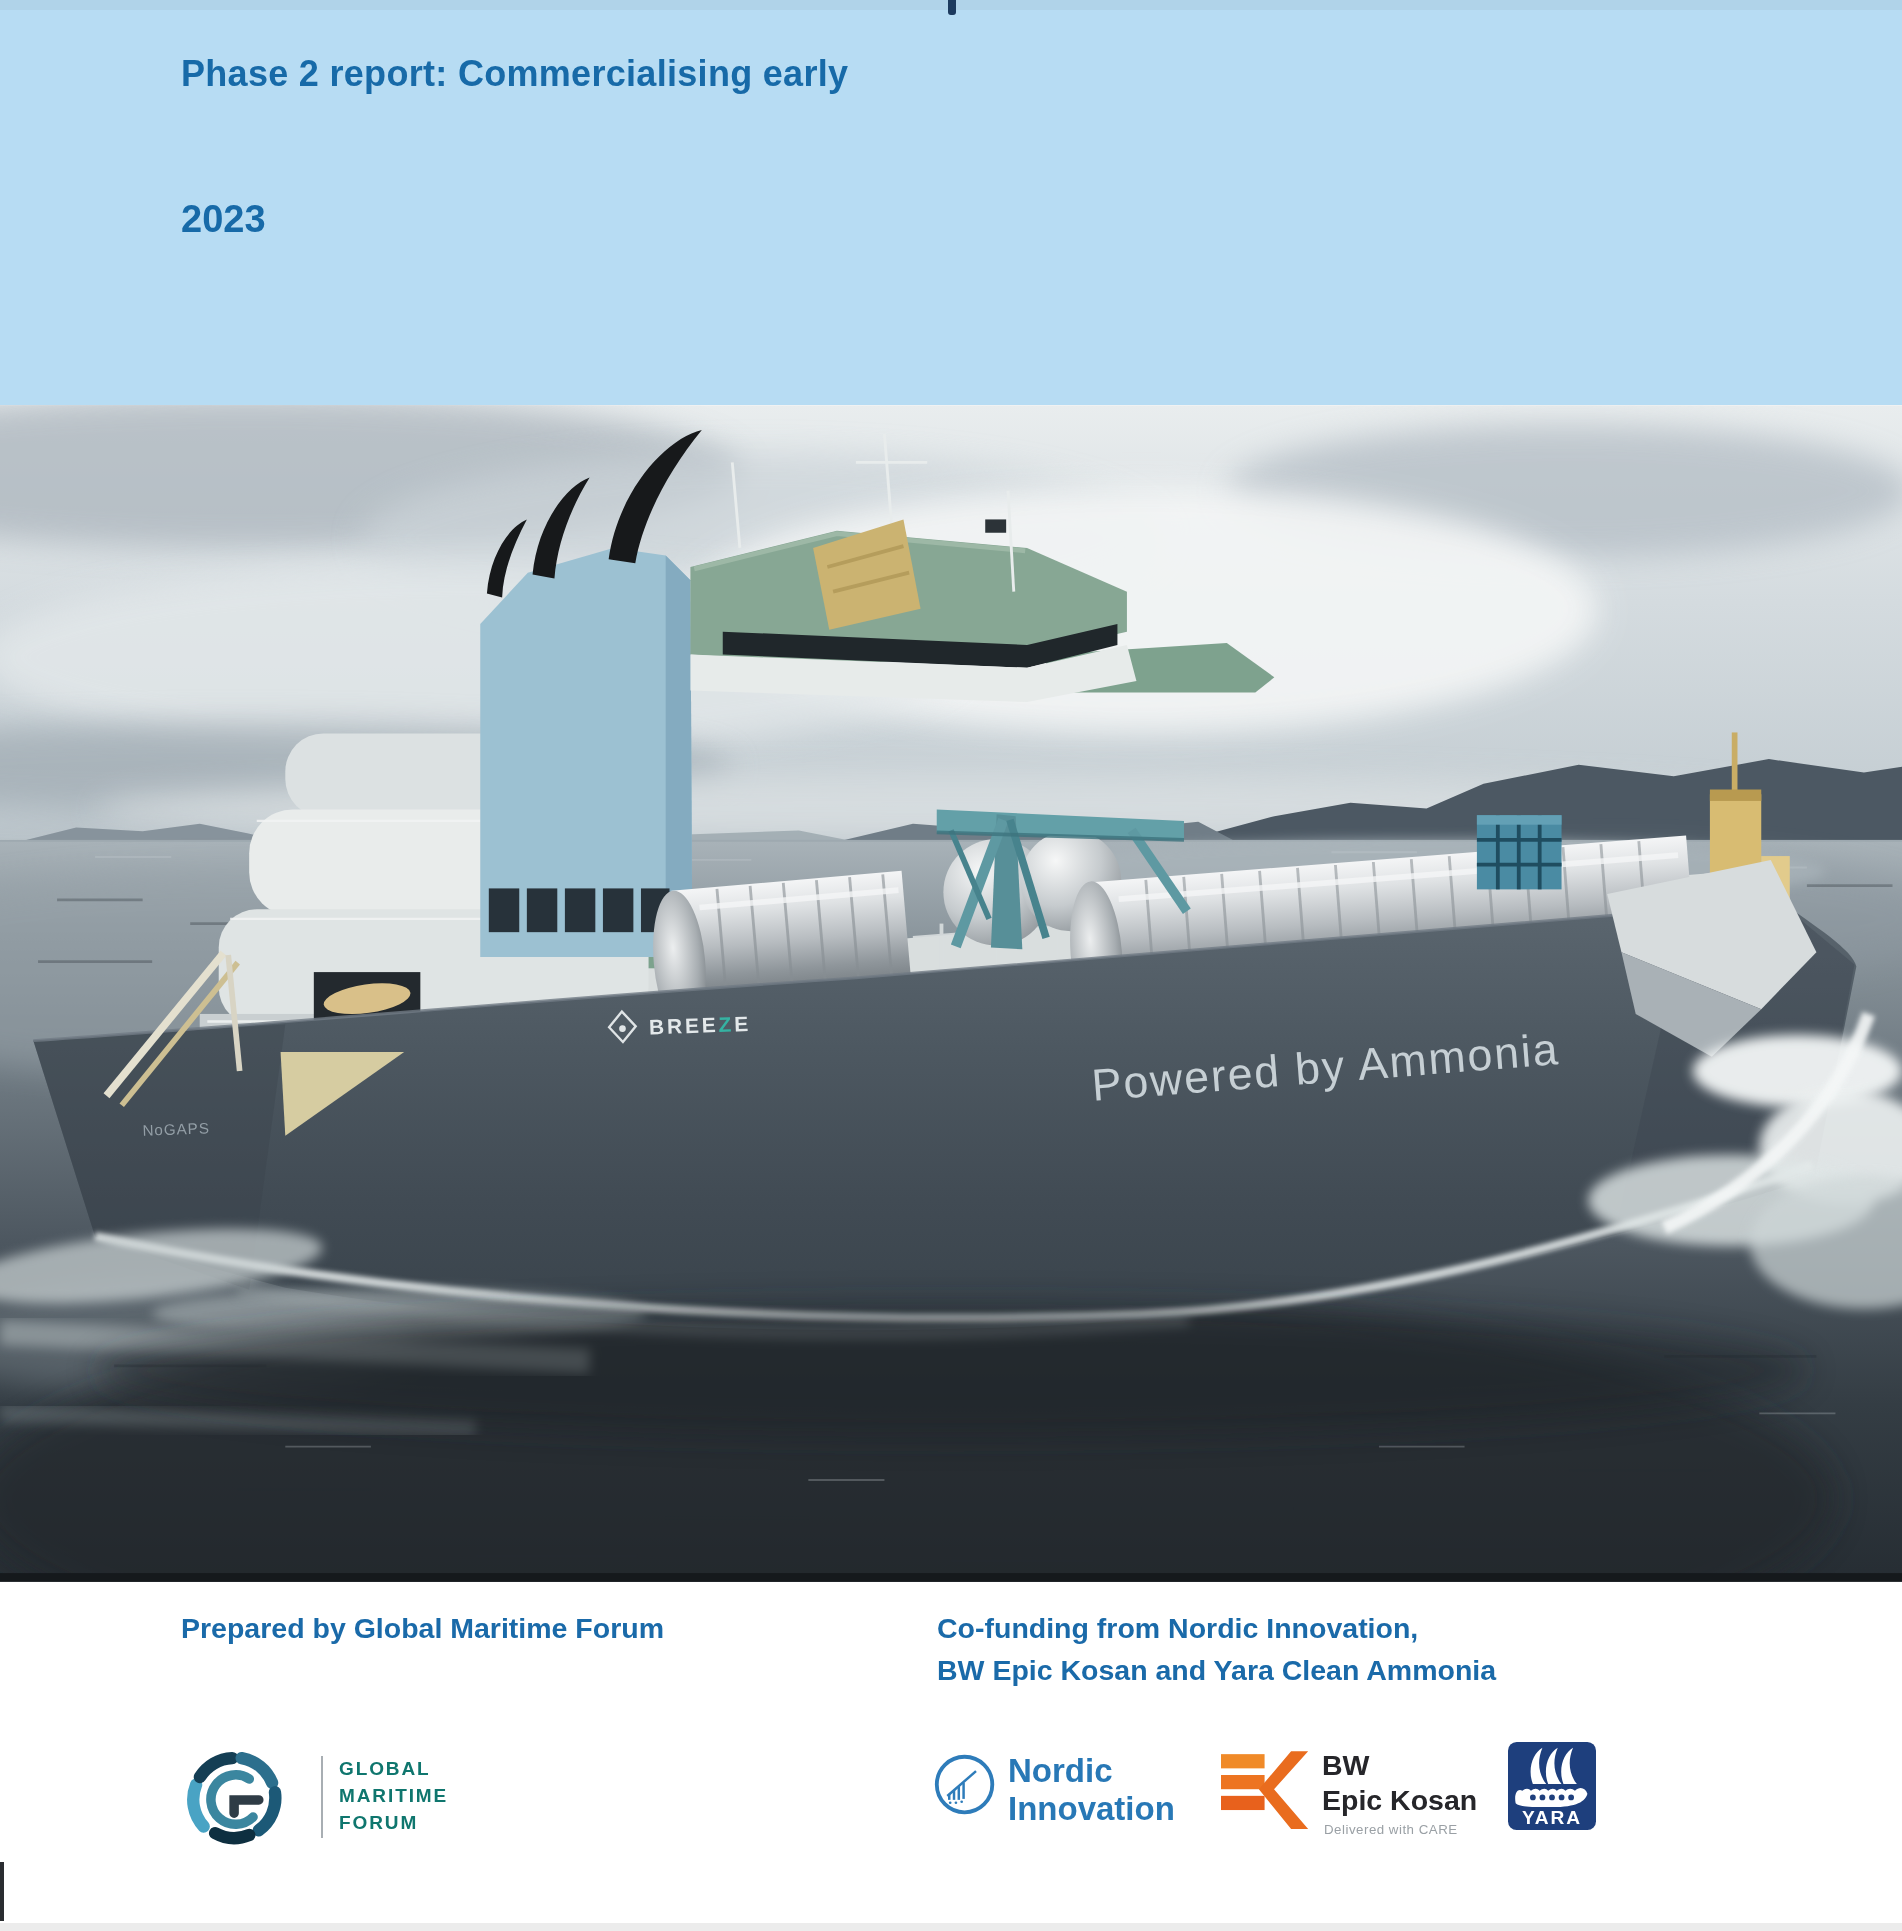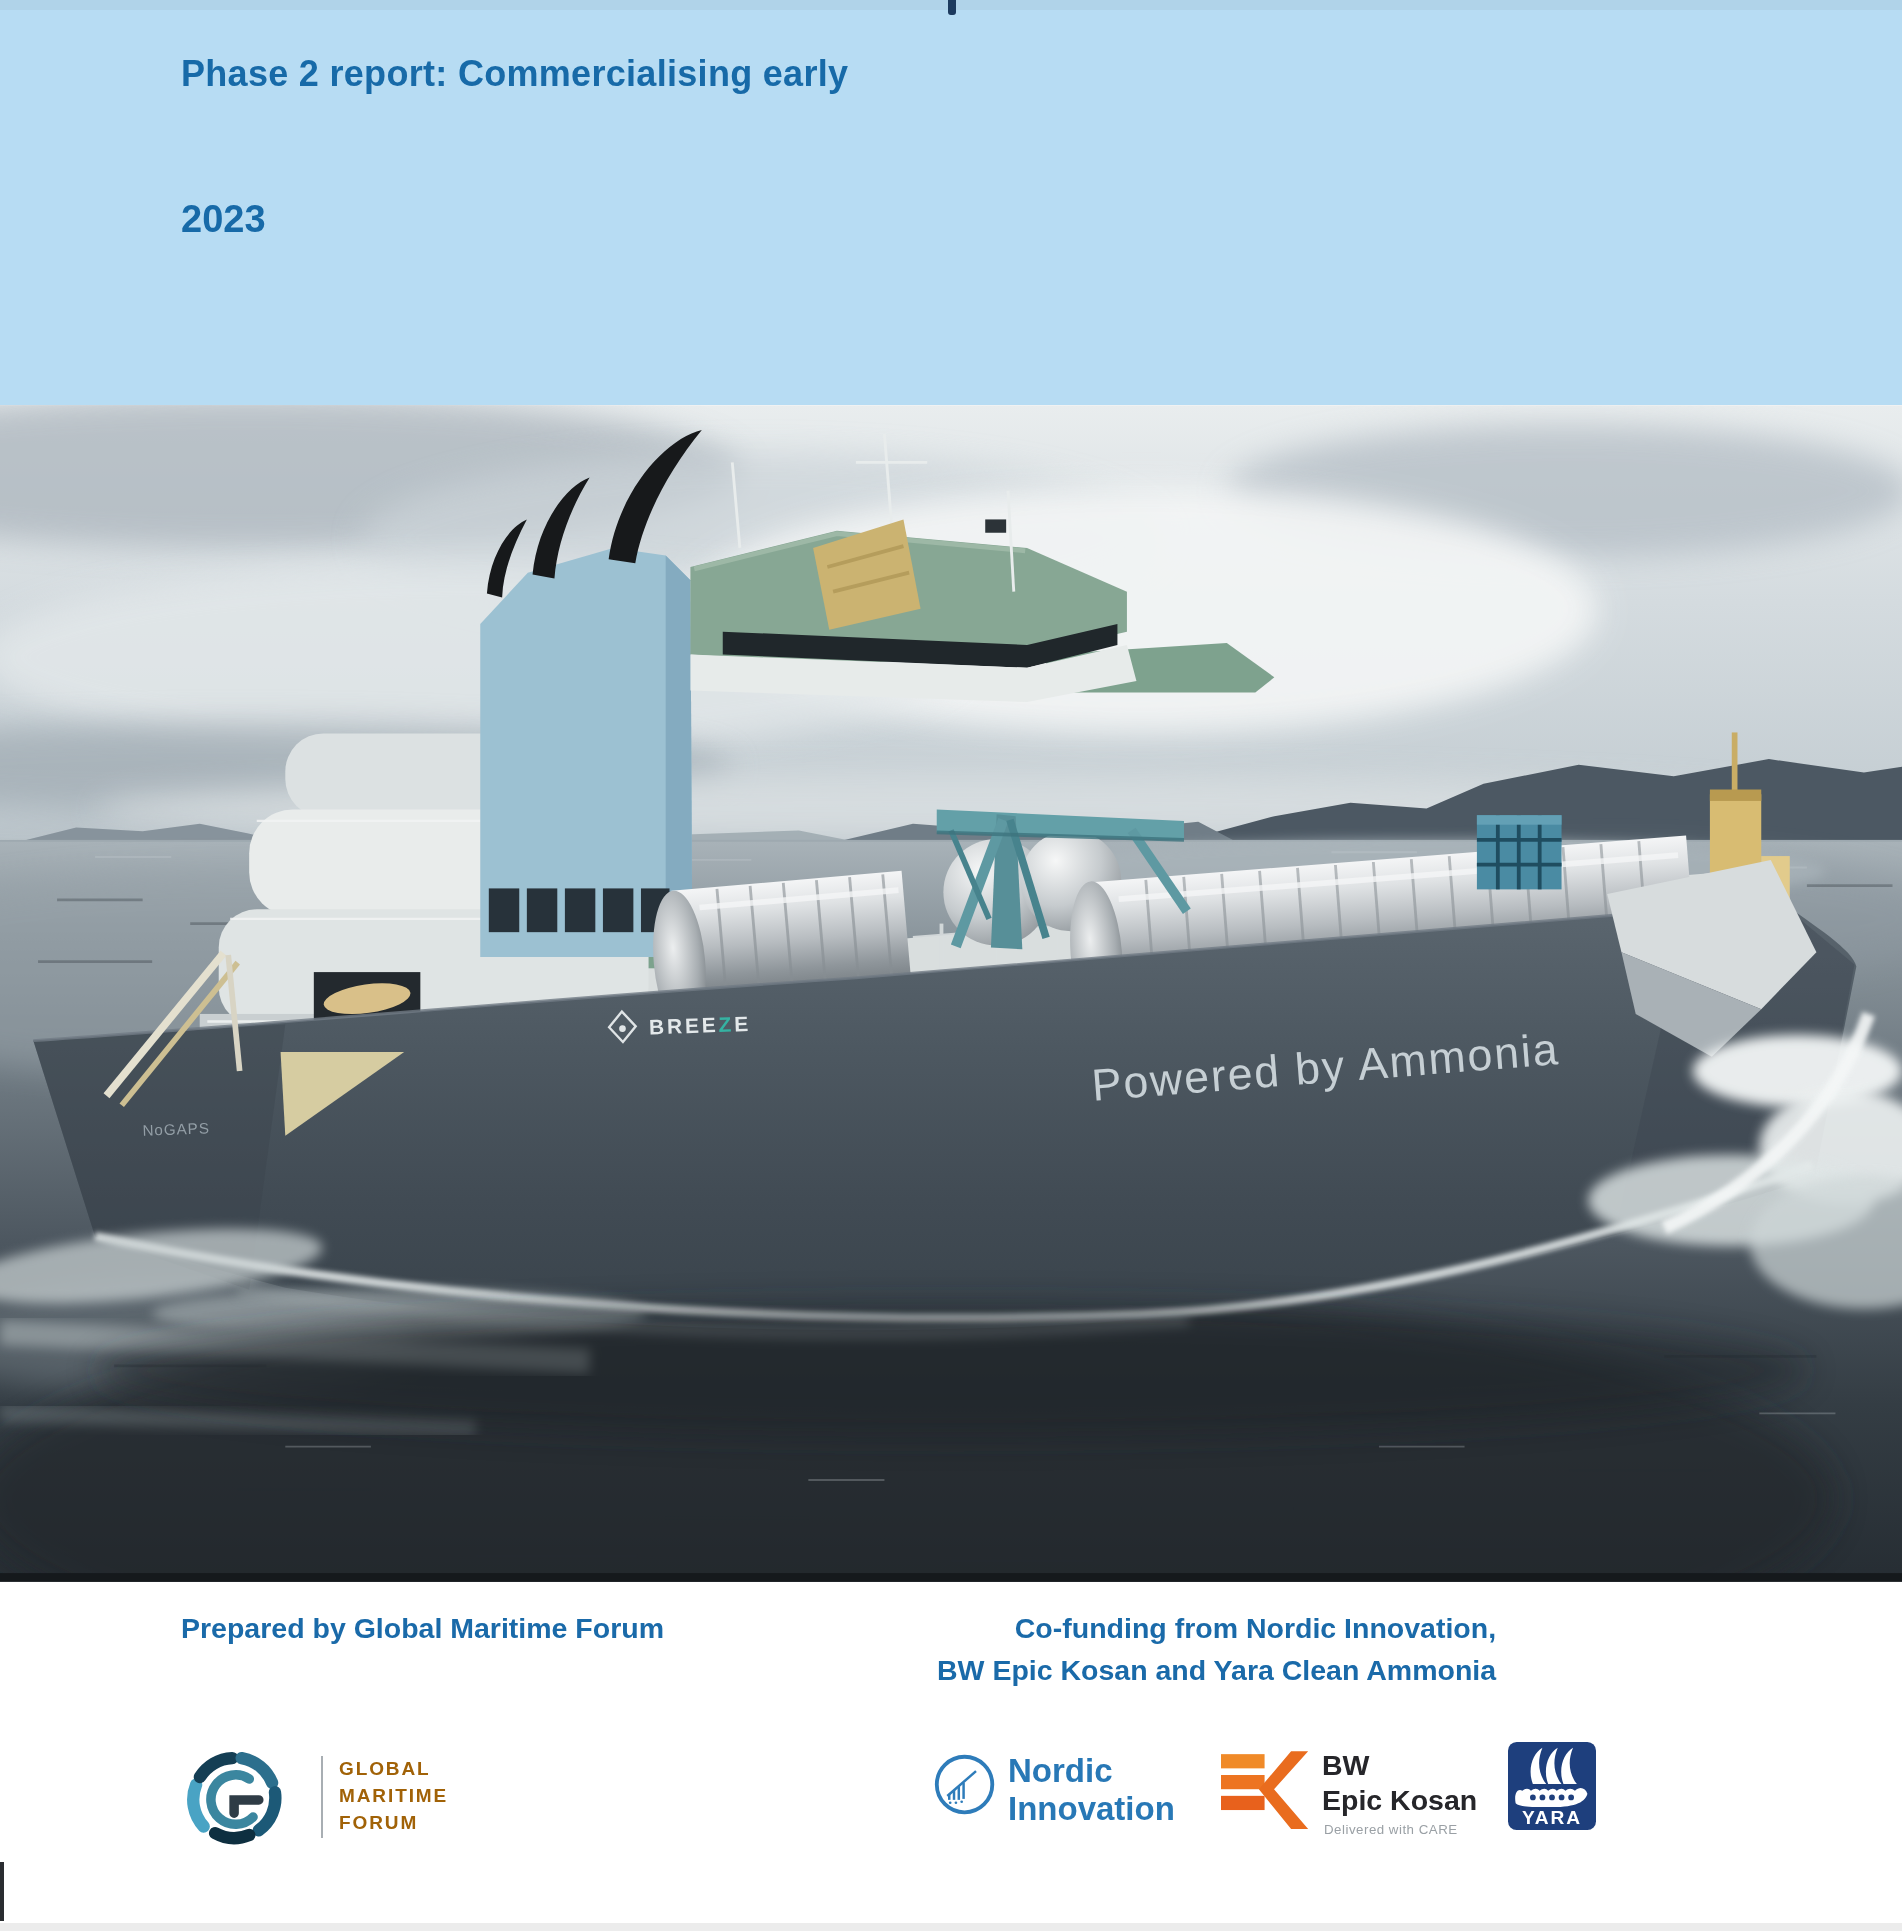--- a/index.html
+++ b/index.html
@@ -13,27 +13,27 @@
   .title-frag{position:absolute;left:948px;top:0;width:7.6px;height:15px;background:#1c3a5e;border-radius:0 0 2.9px 2.9px;}
   .cover-title{position:absolute;left:181px;top:49px;color:#176aa8;font-size:36px;font-weight:bold;
                line-height:50px;letter-spacing:0.3px;}
   .cover-year{position:absolute;left:181px;top:198px;color:#176aa8;font-size:38px;font-weight:bold;}
 
   
   .photo{left:0;top:405px;width:1902px;height:1177px;}
   .photo svg{display:block;}
 
   
-  .footer-text{color:#1a6aa9;font-size:28.5px;font-weight:bold;line-height:42px;text-align:right;}
+  .footer-text{color:#1a6aa9;font-size:28.5px;font-weight:bold;line-height:42px;}
   .prepared{left:181px;top:1607px;}
   .cofunding{left:937px;top:1607px;}
 
   .gmf-logo{left:179px;top:1741px;width:342px;height:114px;}
   .gmf-divider{left:321px;top:1756px;width:1.9px;height:82px;background:#a8aeb3;}
-  .gmf-text{left:339px;top:1755px;color:#a16207;font-size:19px;font-weight:bold;
+  .gmf-text{left:339px;top:1755px;color:#0f766e;font-size:19px;font-weight:bold;
             letter-spacing:1.9px;line-height:27px;}
 
   .nordic-logo{left:932px;top:1752px;width:67px;height:67px;}
   .nordic-text{left:1008px;top:1752px;color:#2878b6;font-size:33px;font-weight:600;line-height:38px;}
 
   .bwek-mark{left:1221px;top:1751px;width:90px;height:84px;}
   .bwek-text{left:1322px;top:1748px;color:#26262a;font-size:28.5px;font-weight:bold;line-height:35px;}
   .bwek-tagline{left:1324px;top:1822px;color:#9aa0a5;font-size:13.3px;letter-spacing:0.5px;text-align:center;}
 
   .yara-logo{left:1508px;top:1742px;width:88px;height:72px;}

